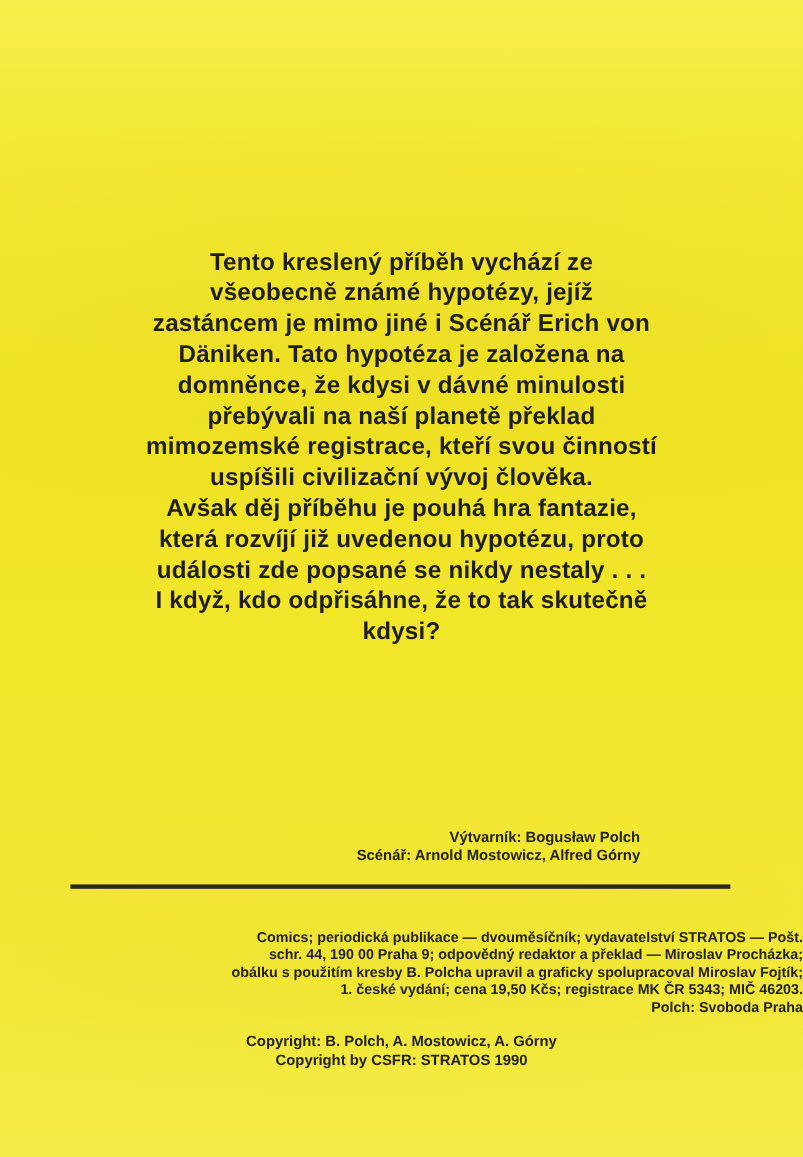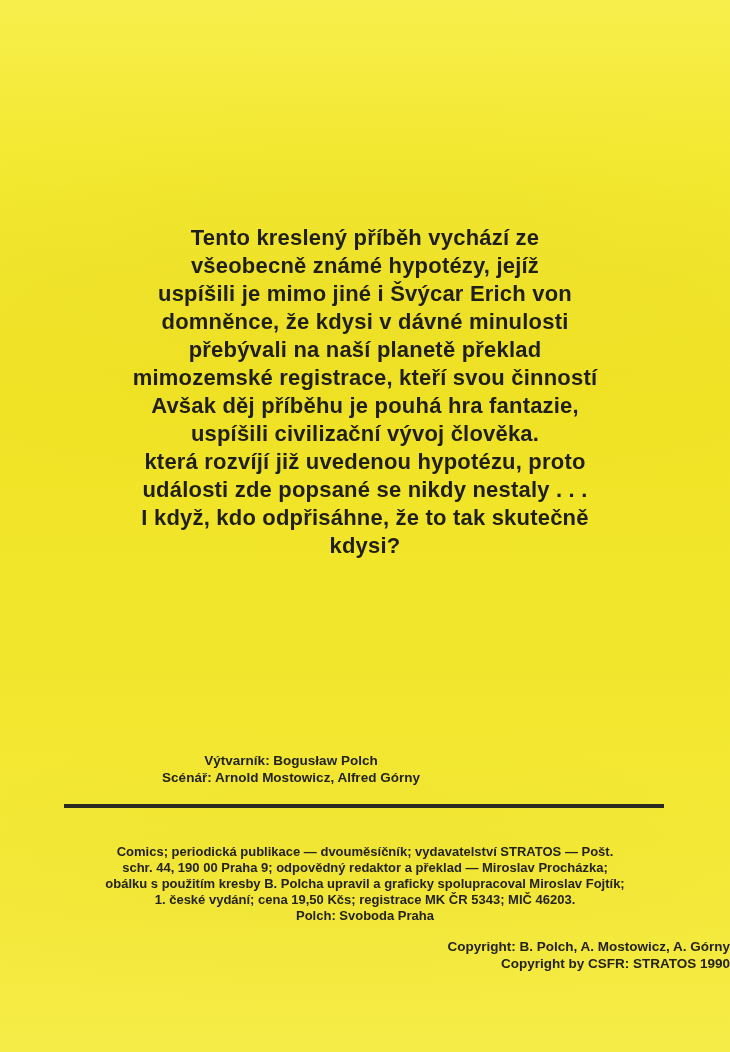--- a/index.html
+++ b/index.html
@@ -31,68 +31,69 @@
     font-size: 22px;
     line-height: 28px;
     letter-spacing: 0.2px;
     color: #201f16;
   }
   .credits {
     position: absolute;
     top: 752px;
     left: 0;
     width: 582px;
-    text-align: center;
+    text-align: right;
     font-size: 13.5px;
     line-height: 17px;
     color: #24231a;
   }
   .rule {
     position: absolute;
     top: 804px;
     left: 64px;
     width: 600px;
     height: 3.5px;
     background: #2b2a20;
   }
   .colophon {
     position: absolute;
     top: 844px;
     left: 0;
     width: 730px;
-    text-align: center;
+    text-align: right;
     font-size: 13px;
     line-height: 16px;
     color: #24231a;
   }
   .copyright {
     position: absolute;
     top: 938px;
     left: 0;
     width: 730px;
-    text-align: right;
+    text-align: center;
     font-size: 13.5px;
     line-height: 17px;
     color: #24231a;
   }
 </style>
 </head>
 <body>
 
 <div class="page">
 
   <div class="intro">
     <div>Tento kreslený příběh vychází ze</div>
     <div>všeobecně známé hypotézy, jejíž</div>
-    <div>uspíšili je mimo jiné i Švýcar Erich von</div>
+    <div>zastáncem je mimo jiné i Scénář Erich von</div>
+    <div>Däniken. Tato hypotéza je založena na</div>
     <div>domněnce, že kdysi v dávné minulosti</div>
     <div>přebývali na naší planetě překlad</div>
     <div>mimozemské registrace, kteří svou činností</div>
+    <div>uspíšili civilizační vývoj člověka.</div>
     <div>Avšak děj příběhu je pouhá hra fantazie,</div>
-    <div>uspíšili civilizační vývoj člověka.</div>
     <div>která rozvíjí již uvedenou hypotézu, proto</div>
     <div>události zde popsané se nikdy nestaly . . .</div>
     <div>I když, kdo odpřisáhne, že to tak skutečně</div>
     <div>kdysi?</div>
   </div>
 
   <div class="credits">
     <div>Výtvarník: Bogusław Polch</div>
     <div>Scénář: Arnold Mostowicz, Alfred Górny</div>
   </div>

